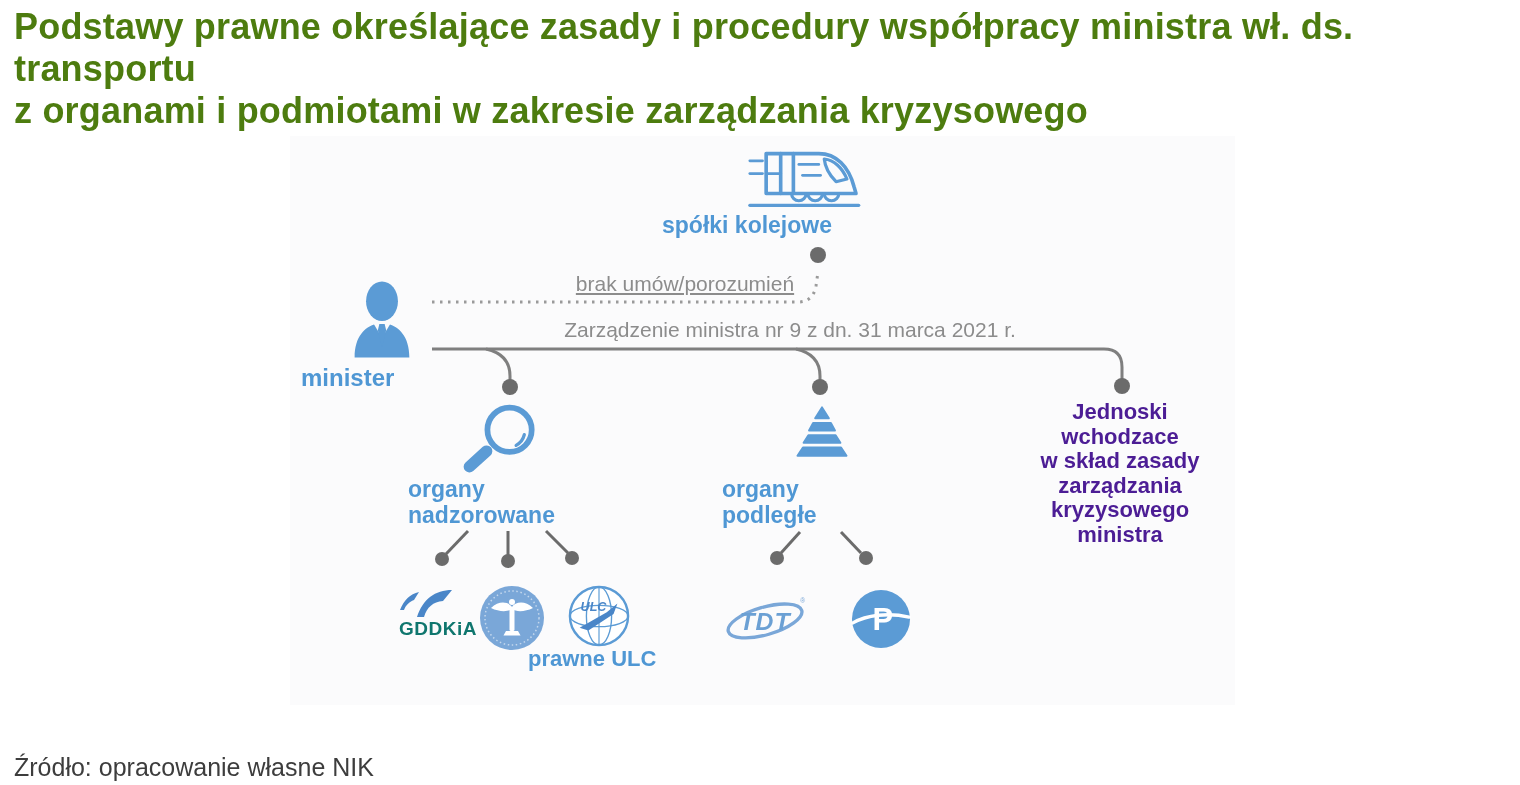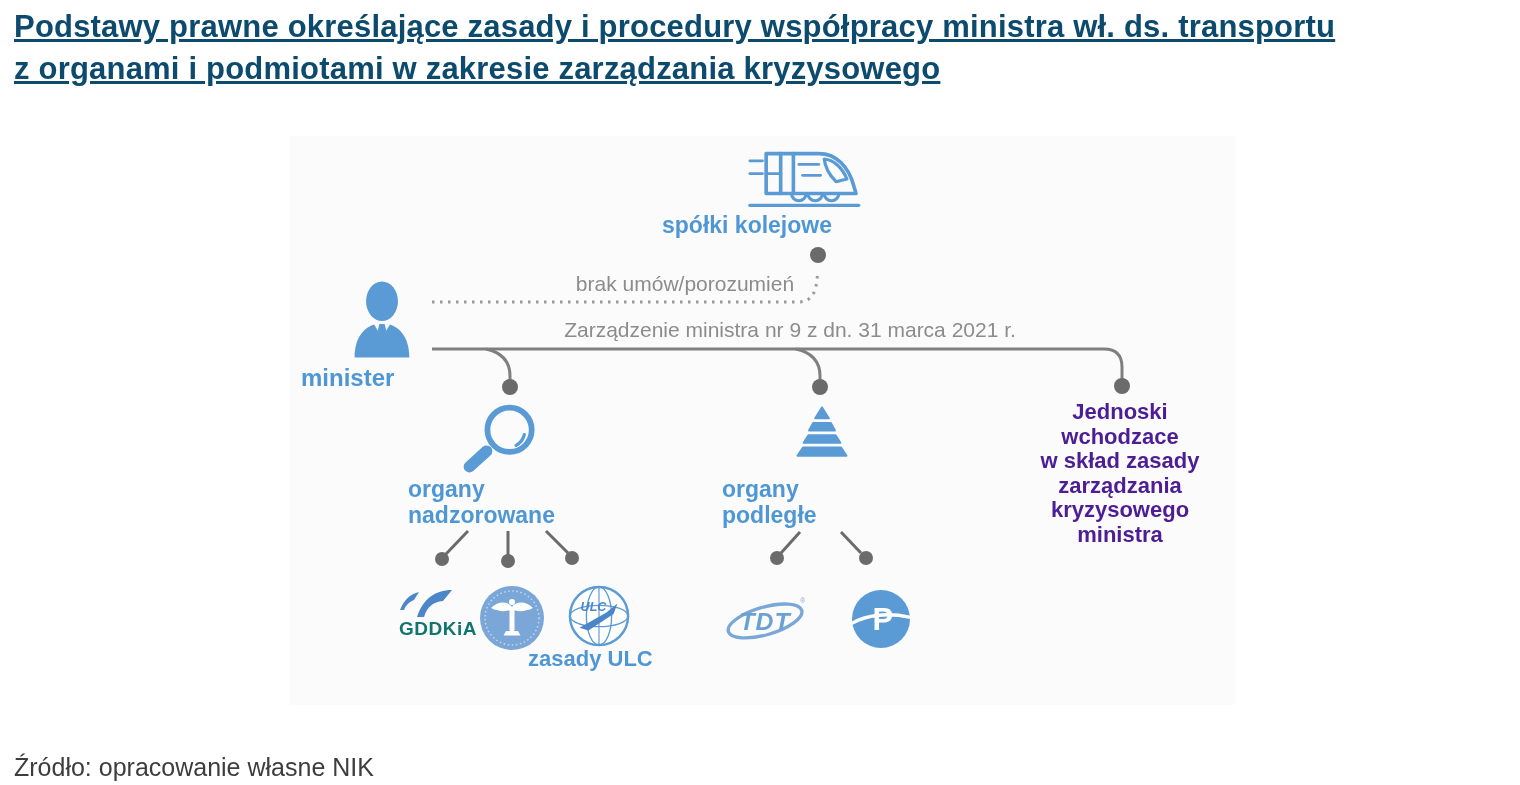--- a/index.html
+++ b/index.html
@@ -3,34 +3,33 @@
 <meta charset="utf-8">
 <style>
   * { margin:0; padding:0; box-sizing:border-box; }
   html,body { background:#fff; }
   body {
     width:1520px; height:785px; position:relative; overflow:hidden;
     font-family:"Liberation Sans", sans-serif;
   }
   .title {
     position:absolute; left:14px; top:6px; width:1480px;
-    font-size:31px; line-height:42px; font-weight:600; color:#0c4a6e;
+    font-size:36px; line-height:42px; font-weight:600; color:#4d7c0f;
     letter-spacing:0.2px;
-    text-decoration:underline;
   }
   .panel {
     position:absolute; left:290px; top:136px; width:945px; height:569px;
     background:#fbfbfc;
   }
   .abs { position:absolute; }
   .lbl-blue { font-weight:700; color:#4f97d4; text-align:left; }
   .lbl-gray { color:#8c8c8c; text-align:center; }
   .railway-label { left:372px; top:76px; width:300px; font-size:23px; }
   .minister-label { left:11px; top:228px; width:160px; font-size:24px; }
-  .dotted-label { left:240px; top:136px; width:310px; font-size:21px; }
+  .dotted-label { left:240px; top:136px; width:310px; font-size:21px;text-decoration:underline; }
   .solid-label { left:260px; top:182px; width:480px; font-size:21px; }
   .supervised-label { left:118px; top:340px; width:200px; font-size:23px; line-height:26px; }
   .subordinate-label { left:432px; top:340px; width:200px; font-size:23px; line-height:26px; }
   .crisis-block { left:745px; top:264px; width:170px; font-size:22px; line-height:24.5px;
     font-weight:700; color:#4c1d95; text-align:center; }
   .gddkia-text { left:87px; top:482px; width:100px; font-size:19px; font-weight:700;
     color:#0f766e; text-align:right; letter-spacing:0.5px; }
   .ulc-caption { left:238px; top:510px; width:140px; font-size:22px; }
   .source {
     position:absolute; left:14px; top:733px; font-size:25px; color:#3d3d3d;margin-top:20px;
@@ -145,21 +144,21 @@
   </svg>
 
   <svg class="abs" style="left:278px;top:449px" width="62" height="62" viewBox="0 0 64 64">
     <circle cx="32" cy="32" r="30" fill="#fff" stroke="#5b9bd5" stroke-width="2.5"></circle>
     <ellipse cx="32" cy="32" rx="30" ry="11" fill="none" stroke="#5b9bd5" stroke-width="1.4"></ellipse>
     <ellipse cx="32" cy="32" rx="13" ry="30" fill="none" stroke="#5b9bd5" stroke-width="1.4"></ellipse>
     <line x1="32" y1="2" x2="32" y2="62" stroke="#5b9bd5" stroke-width="1.2"></line>
     <text x="13" y="27" font-size="13" font-style="italic" font-weight="bold" fill="#4a86c8">ULC</text>
     <path d="M12 44 L40 28 L51 19 L47 30 L21 47 Z" fill="#4a86c8"></path>
   </svg>
-  <div class="abs lbl-blue ulc-caption">zasady ULC</div>
+  <div class="abs lbl-blue ulc-caption">prawne ULC</div>
 
   <svg class="abs" style="left:434px;top:458px" width="84" height="52" viewBox="0 0 88 54">
     <ellipse cx="43" cy="28" rx="40" ry="14.5" transform="rotate(-16 43 28)" fill="none" stroke="#7aa7d8" stroke-width="3.5"></ellipse>
     <text x="43" y="37" text-anchor="middle" font-size="26" font-weight="bold" font-style="italic" fill="#6ba0d4" letter-spacing="1">TDT</text>
     <text x="80" y="9" font-size="7" fill="#7aa7d8">®</text>
   </svg>
 
   <svg class="abs" style="left:561px;top:453px" width="60" height="60" viewBox="0 0 62 62">
     <circle cx="31" cy="31" r="30" fill="#5b9bd5"></circle>
     <text x="33" y="42" text-anchor="middle" font-size="32" font-weight="bold" fill="#fff">P</text>

